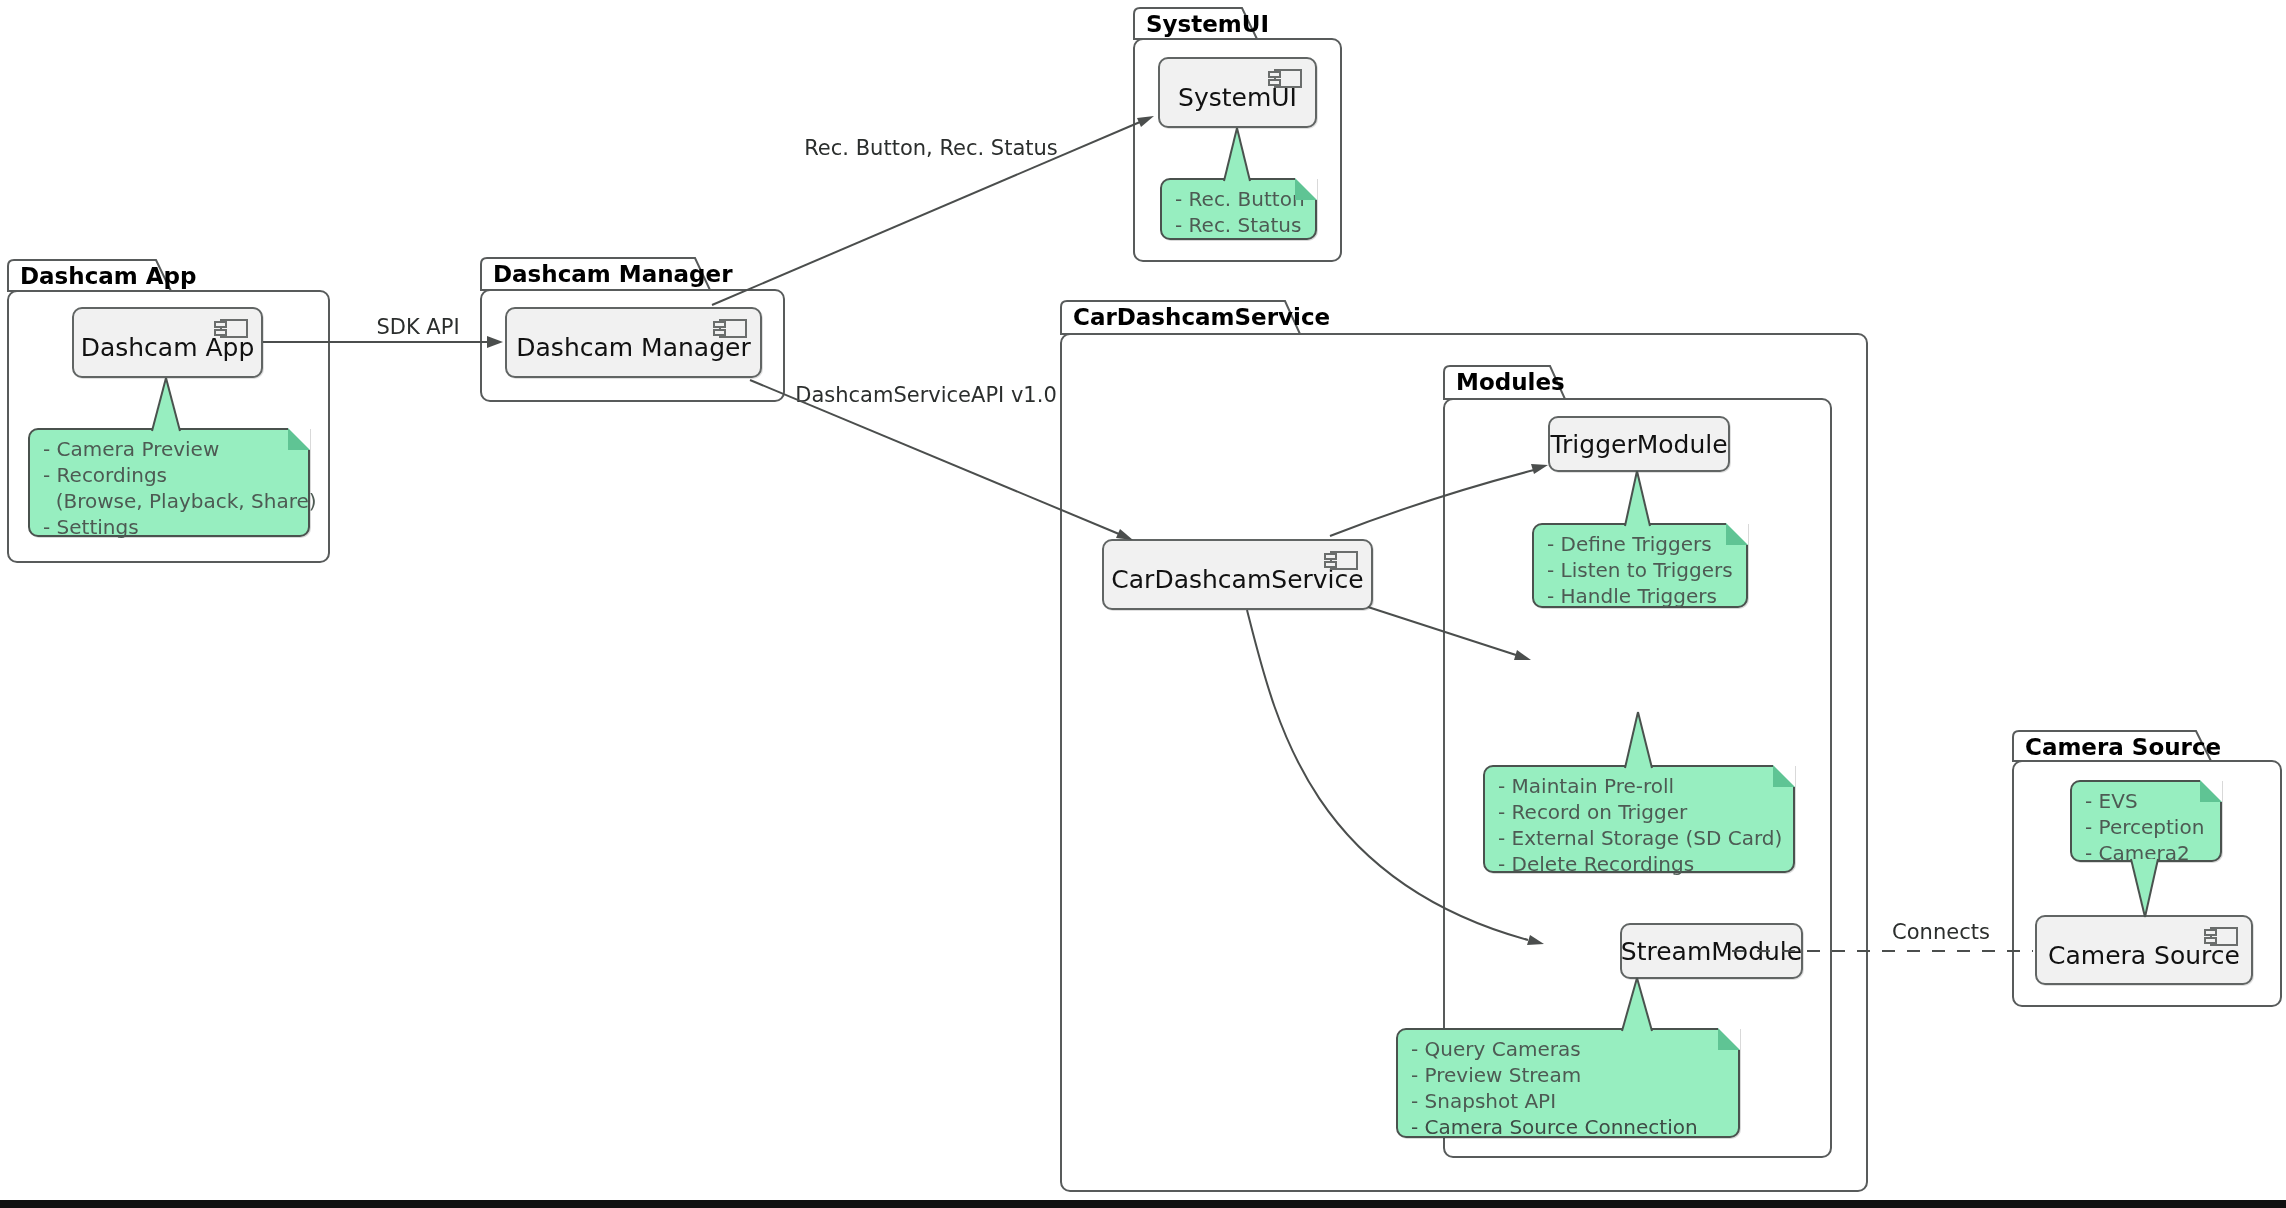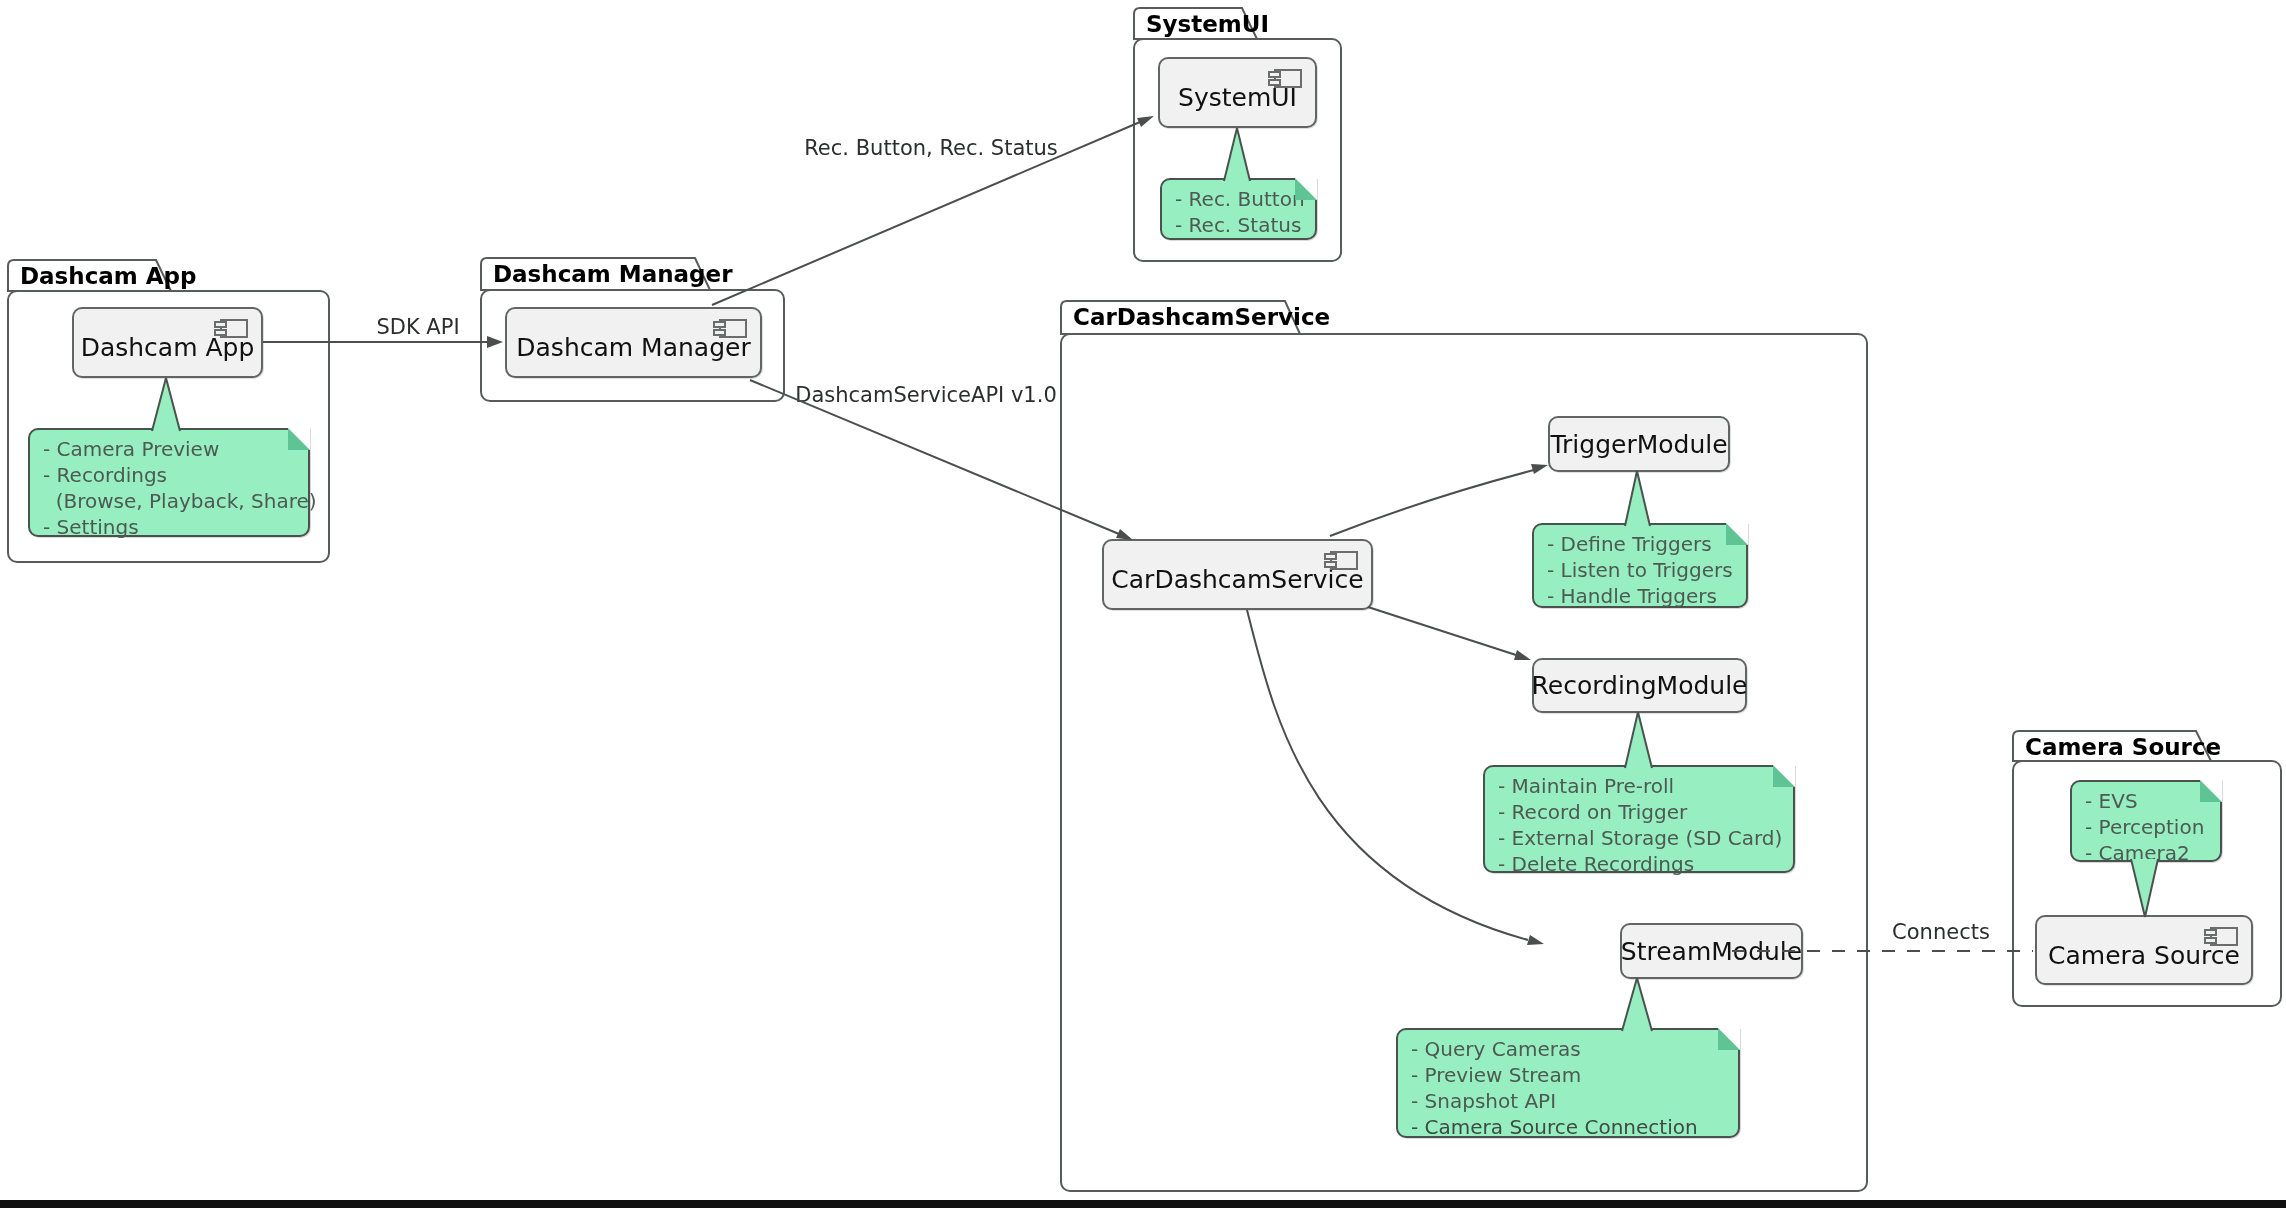--- a/index.html
+++ b/index.html
@@ -75,20 +75,27 @@
   </div>
 
   <div class="pkg" style="left:1060px;top:300px;width:808px;height:892px">
     <svg class="pkg-tab" width="242" height="36">
       <path d="M1,34 V7 Q1,1 7,1 H225 L240,34 Z" fill="#FFFFFF" style="stroke:var(--pkg-border)" stroke-width="2"></path>
     </svg>
     <div class="pkg-title">CarDashcamService</div>
     <div class="pkg-body" style="top:33px;width:808px;height:859px"></div>
   </div>
 
+  <div class="pkg" style="left:1443px;top:365px;width:389px;height:793px">
+    <svg class="pkg-tab" width="124" height="36">
+      <path d="M1,34 V7 Q1,1 7,1 H107 L122,34 Z" fill="#FFFFFF" style="stroke:var(--pkg-border)" stroke-width="2"></path>
+    </svg>
+    <div class="pkg-title">Modules</div>
+    <div class="pkg-body" style="top:33px;width:389px;height:760px"></div>
+  </div>
 
   <div class="pkg" style="left:2012px;top:730px;width:270px;height:277px">
     <svg class="pkg-tab" width="201" height="33">
       <path d="M1,31 V7 Q1,1 7,1 H184 L199,31 Z" fill="#FFFFFF" style="stroke:var(--pkg-border)" stroke-width="2"></path>
     </svg>
     <div class="pkg-title">Camera Source</div>
     <div class="pkg-body" style="top:30px;width:270px;height:247px"></div>
   </div>
 
   <div class="comp has-icon" style="left:72px;top:307px;width:191px;height:71px">
@@ -108,23 +115,20 @@
 
   <div class="comp has-icon" style="left:1102px;top:539px;width:271px;height:71px">
     <span class="comp-icon"></span>
     <span class="comp-label">CarDashcamService</span>
   </div>
 
   <div class="comp" style="left:1548px;top:416px;width:182px;height:56px">
     <span class="comp-label">TriggerModule</span>
   </div>
 
-  <div class="comp" style="left:1532px;top:658px;width:215px;height:55px">
-    <span class="comp-label">RecordingModule</span>
-  </div>
 
   <div class="comp" style="left:1620px;top:923px;width:183px;height:56px">
     <span class="comp-label">StreamModule</span>
   </div>
 
   <div class="comp has-icon" style="left:2035px;top:915px;width:218px;height:70px">
     <span class="comp-icon"></span>
     <span class="comp-label">Camera Source</span>
   </div>
 

